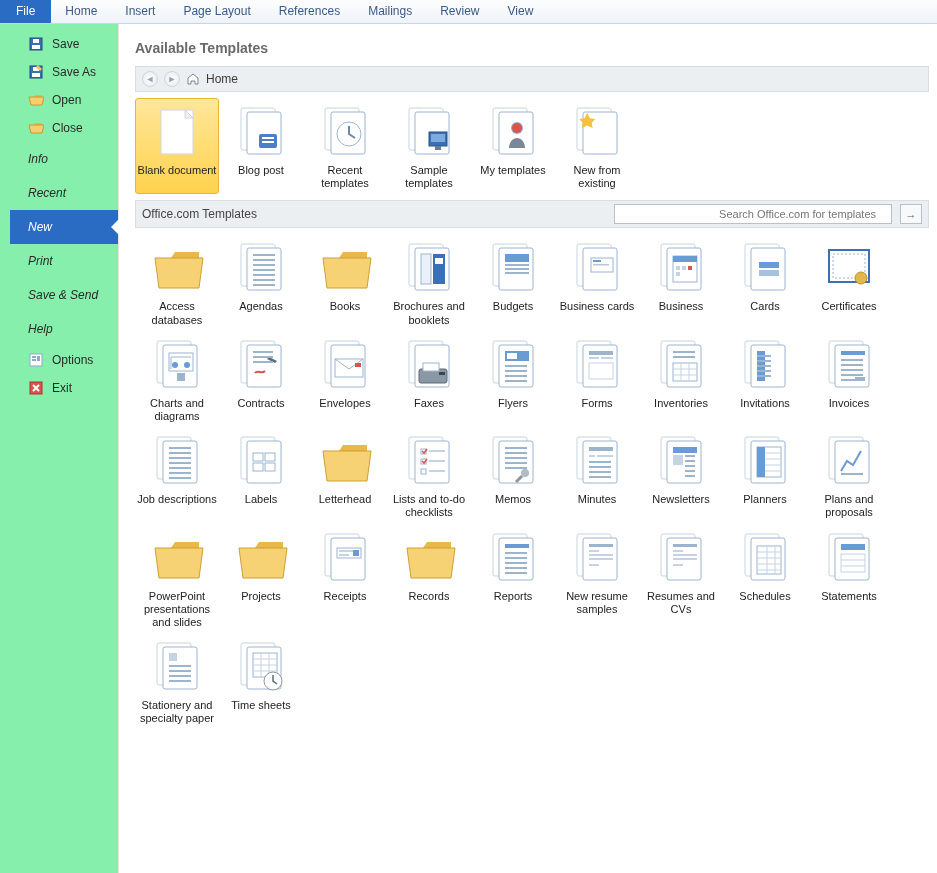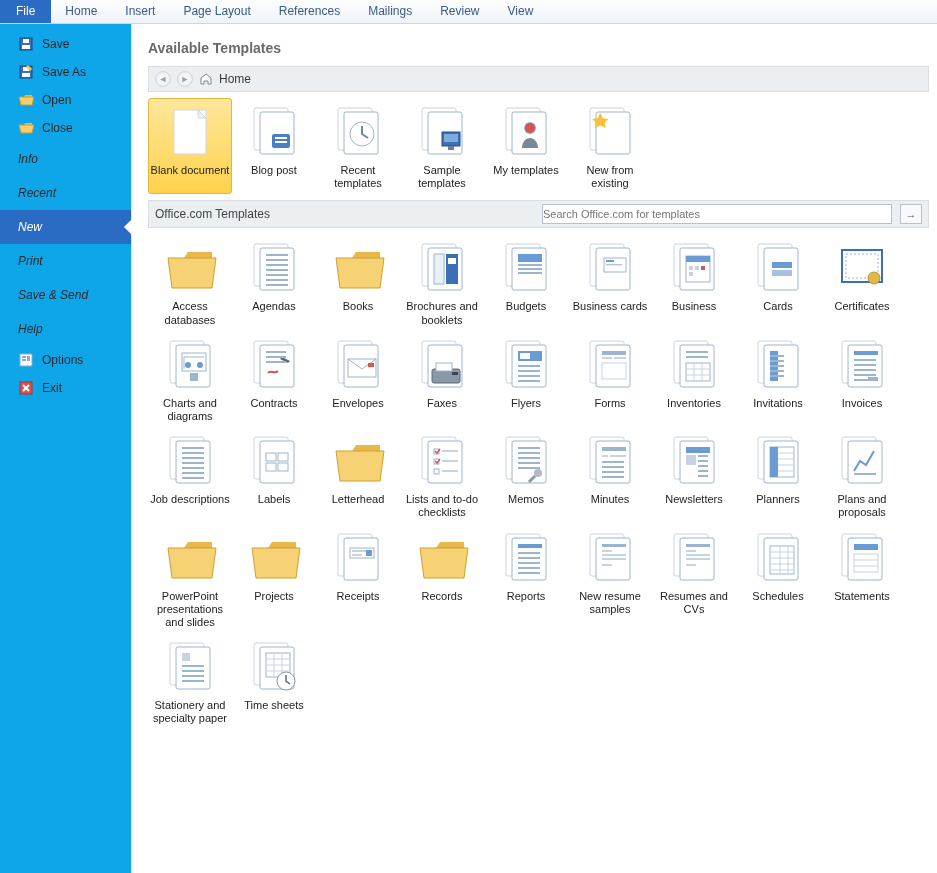--- a/index.html
+++ b/index.html
@@ -29,26 +29,27 @@
   background: #2a6bc4;
   color: #fff;
   padding: 4px 16px 8px 16px;
   font-weight: 400;
 }
 .app-body {
   display: flex;
   height: calc(100% - 24px);
 }
 .sidebar {
-  width: 132px;
-  background: #0ea5e9;
+  width: 119px;
+  background: #86efac;
   border-right: 1px solid #e3e3e3;
   display: flex;
   flex-direction: column;
   padding-top: 6px;
+  padding-left: 10px;
 }
 .sidebar-item {
   padding: 6px 8px 6px 18px;
   color: #2a2a2a;
   cursor: pointer;
   display: flex;
   align-items: center;
   gap: 8px;
 }
 .sidebar-item.noicon { padding: 10px 8px 10px 18px; font-style: italic; }
@@ -131,25 +132,26 @@
   display:flex;
   align-items:center;
   padding: 0 6px;
   margin: 6px 0;
   gap: 8px;
 }
 .subheader .sh-title { color:#444; font-size: 12px; flex:none; }
 .subheader .search {
   margin-left: auto;
   height: 20px;
-  width: 350px;
+  width: 278px;
   border: 1px solid #b7c1ce;
-  padding: 0 0;
+  padding: 0 15px;
   font-size: 11px;
   color:#888;
+  text-align:right;
 }
 .subheader .go-btn {
   width: 22px; height: 20px;
   border: 1px solid #b7c1ce;
   background:#f7f9fb;
   display:flex;align-items:center;justify-content:center;
   font-size: 11px; color:#555;
 }
 svg { display:block; }
 </style>

